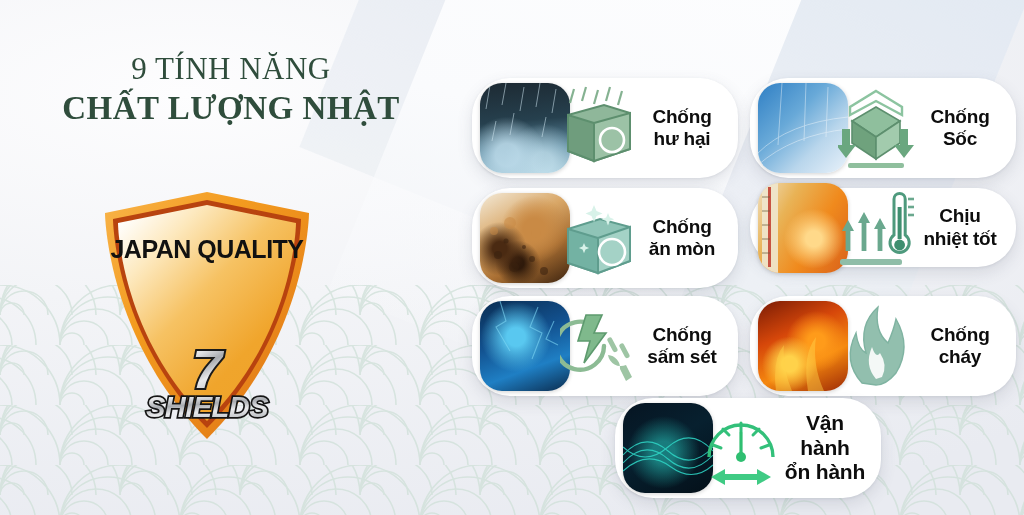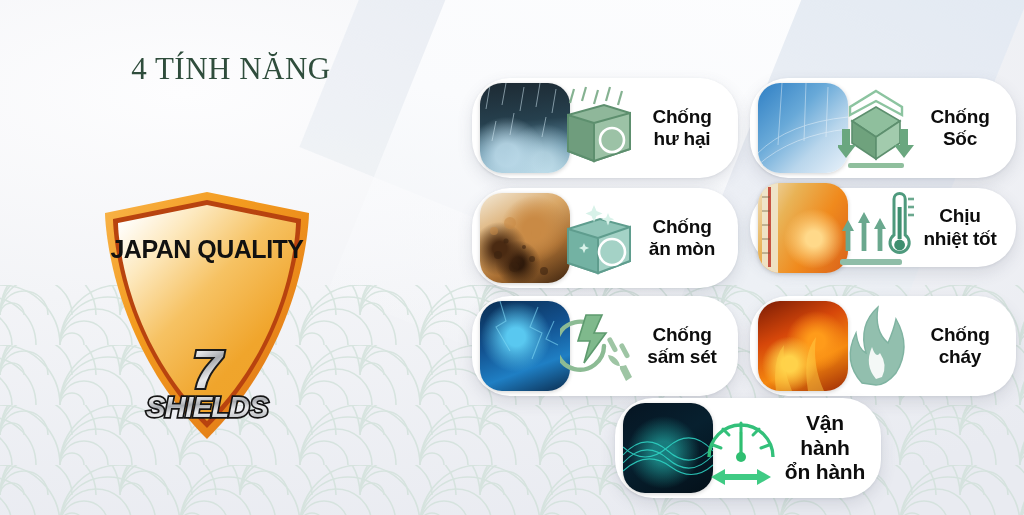--- a/index.html
+++ b/index.html
@@ -131,21 +131,22 @@
       </linearGradient>
       <mask id="wmask">
         <rect width="1024" height="230" fill="#fff"></rect>
         <rect width="1024" height="230" fill="url(#wfade)" opacity=".35"></rect>
       </mask>
     </defs>
     <rect width="1024" height="230" fill="url(#seig)" mask="url(#wmask)"></rect>
   </svg>
 
   <div class="headline">
-    <span class="l1">4 TÍNH NĂNG</span>
+    <span class="l1">9 TÍNH NĂNG</span>
+    <span class="l3">CHẤT LƯỢNG NHẬT</span>
   </div>
 
   <svg class="badge" viewBox="0 0 222 255">
     <defs>
       <linearGradient id="goldout" x1="0" y1="0" x2="1" y2="1">
         <stop offset="0%" stop-color="#f8b44a"></stop>
         <stop offset="35%" stop-color="#f39b1f"></stop>
         <stop offset="70%" stop-color="#e8861a"></stop>
         <stop offset="100%" stop-color="#d96c12"></stop>
       </linearGradient>

